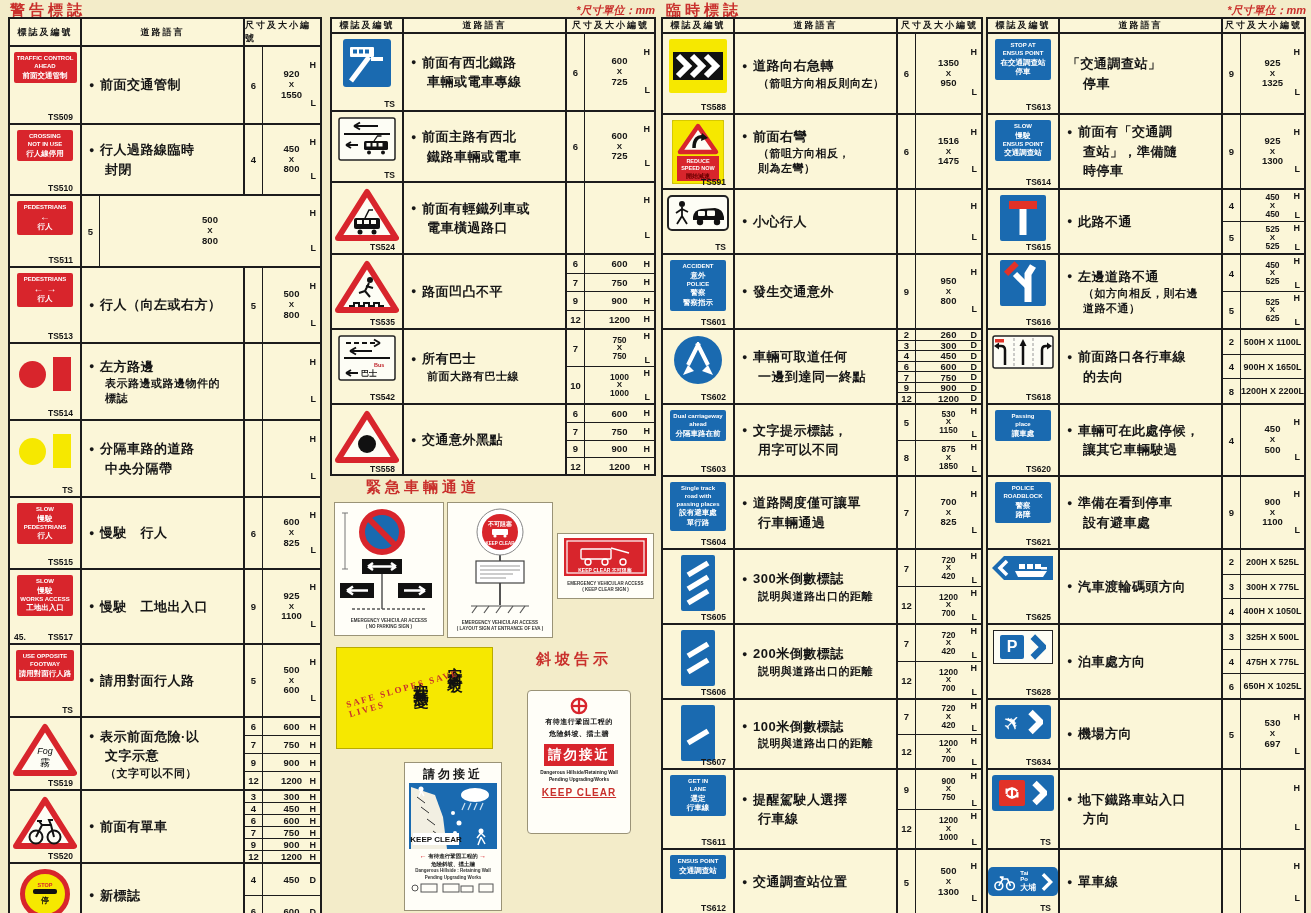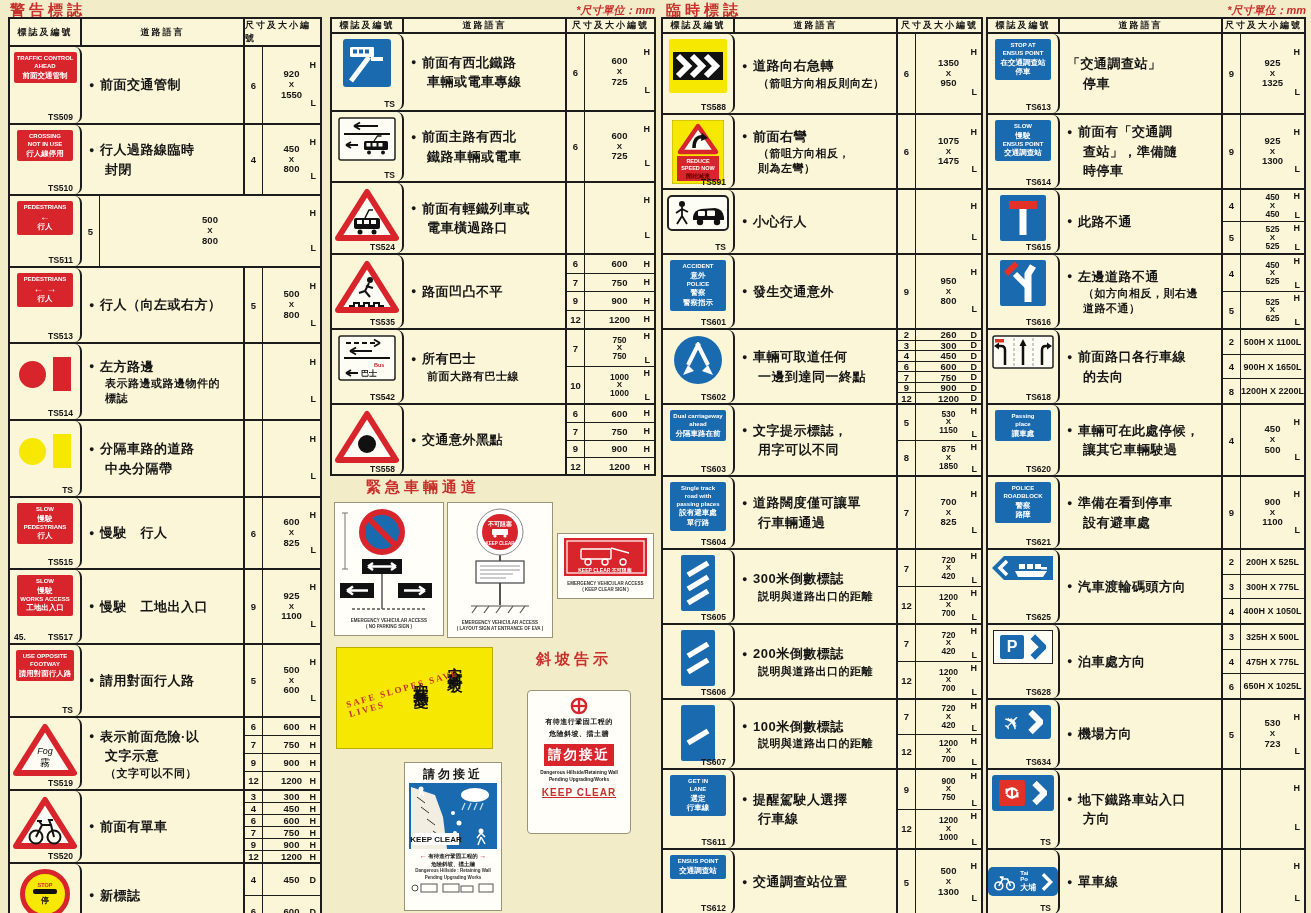--- a/index.html
+++ b/index.html
@@ -16,21 +16,21 @@
   .grp { position:absolute; top:17px; background:#fbf6d8; border:2px solid #1c1c1c; display:flex; flex-direction:column; }
   .hdr { display:flex; flex:0 0 15px; border-bottom:2px solid #1c1c1c; }
   .hdr > div { font-size:9px; font-weight:bold; letter-spacing:2px; display:flex; align-items:center; justify-content:center; }
   .h-sign { width:72px; border-right:2px solid #1c1c1c; }
   .h-desc { width:163px; border-right:2px solid #1c1c1c; }
   .h-size { flex:1; }
 
   .row { display:flex; overflow:hidden; }
   .row + .row { border-top:2px solid #1c1c1c; }
   .c-sign { width:72px; border-right:2px solid #1c1c1c; position:relative;
-            display:flex; align-items:flex-start; justify-content:center; padding-top:5px;border-radius:7px; }
+            display:flex; align-items:flex-start; justify-content:center; padding-top:5px; }
   .sid  { position:absolute; bottom:1px; right:7px; font-size:8.5px; font-weight:bold; }
   .spfx { position:absolute; bottom:1px; left:4px; font-size:8.5px; font-weight:bold; }
   .c-desc { width:163px; border-right:2px solid #1c1c1c; display:flex; flex-direction:column;
             justify-content:center; padding:3px 2px 3px 7px; }
   .dl { font-size:13px; font-weight:bold; letter-spacing:0.5px; line-height:1.5; white-space:nowrap; overflow:hidden; }
   .dl.sm { font-size:11px; line-height:1.35; }
   .dl.ind { padding-left:16px; }
   .dl .blt { font-size:9px; margin-right:5px; vertical-align:1.5px; }
   .c-size { flex:1; display:flex; flex-direction:column; }
   .srow { flex:1; display:flex; min-height:0; }
@@ -814,21 +814,21 @@
         <div class="c-desc">
           <div class="dl"><span class="blt">●</span>前面右彎</div>
           <div class="dl sm ind">（箭咀方向相反，</div>
           <div class="dl sm ind">則為左彎）</div>
         </div>
         <div class="c-size">
           <div class="srow">
             <div class="snum">6</div>
             <div class="sval">
               <div class="hlcol">
-                <div>1075</div>
+                <div>1516</div>
                 <div class="hx">X</div>
                 <div>1475</div>
               </div>
         <span class="su su-h only">H</span>
               <span class="su su-l only">L</span>
             </div>
           </div>
         </div>
       </div>
       <div class="row" style="flex: 0 0 65px;">
@@ -1560,21 +1560,21 @@
         <div class="c-desc">
           <div class="dl"><span class="blt">●</span>機場方向</div>
         </div>
         <div class="c-size">
           <div class="srow">
             <div class="snum">5</div>
             <div class="sval">
               <div class="hlcol">
                 <div>530</div>
                 <div class="hx">X</div>
-                <div>723</div>
+                <div>697</div>
               </div>
         <span class="su su-h only">H</span>
               <span class="su su-l only">L</span>
             </div>
           </div>
         </div>
       </div>
       <div class="row" style="flex: 0 0 80px;">
         <div class="c-sign">
           <div>

